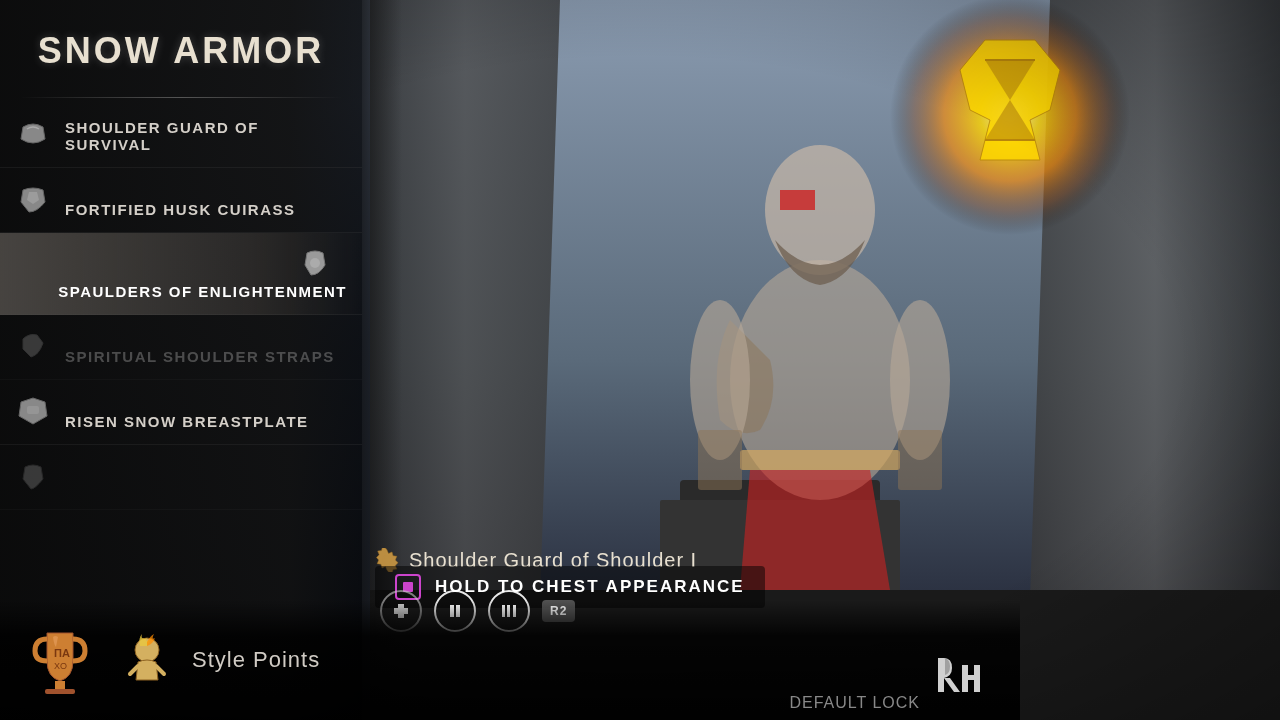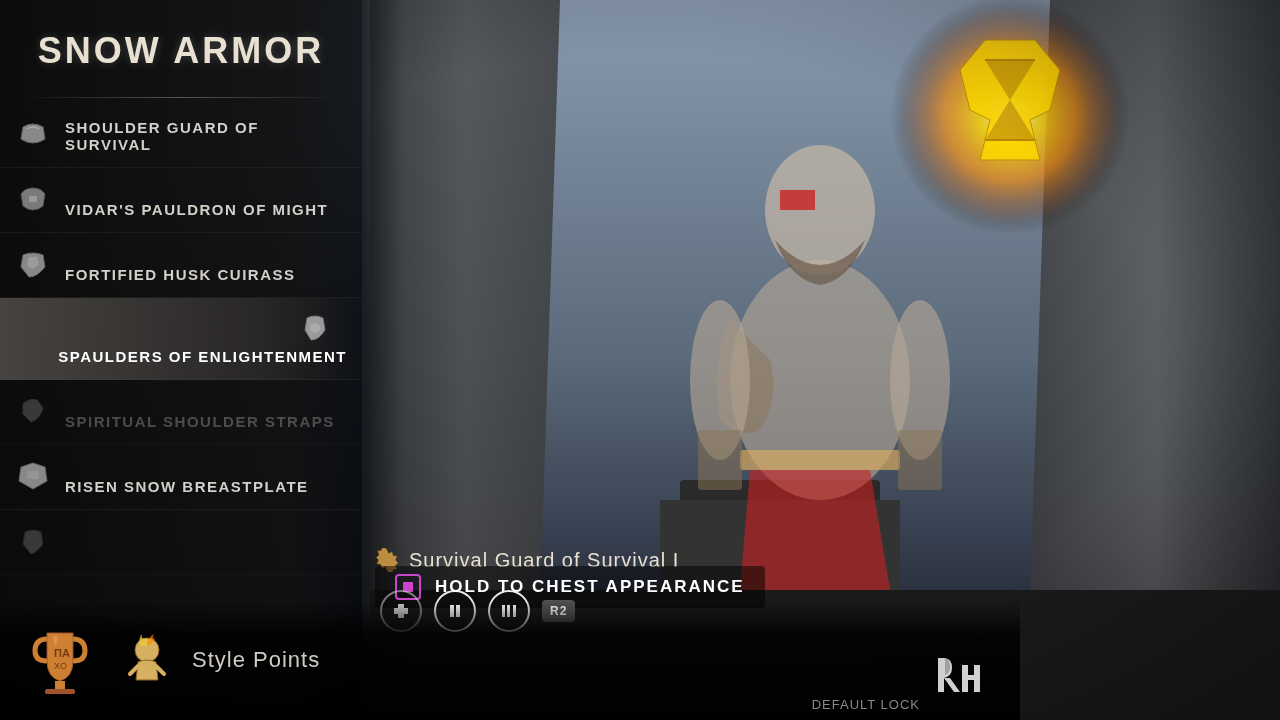--- a/index.html
+++ b/index.html
@@ -164,21 +164,21 @@
       width: 60px;
       height: 50px;
     }
 
     
     .default-lock {
       position: absolute;
       right: 100px;
       bottom: 8px;
       color: #888;
-      font-size: 13px;
+      font-size: 16px;
       letter-spacing: 1px;
     }
 
     
     .nav-controls {
       position: absolute;
       bottom: 88px;
       left: 380px;
       display: flex;
       align-items: center;
@@ -362,29 +362,20 @@
   <ul class="armor-list" id="armor-list">
 
   <li class="armor-item">
       <div class="armor-icon">
         <svg viewBox="0 0 32 32">
             <path d="M6,8 Q16,2 26,8 L28,20 Q16,28 4,20 Z" fill="#888" stroke="#666" stroke-width="1"></path>
             <path d="M10,10 Q16,6 22,10" fill="none" stroke="#aaa" stroke-width="1.5"></path>
           </svg>
       </div>
       <span class="armor-name">SHOULDER GUARD OF SURVIVAL</span>
-    </li>
-      <li class="armor-item">
-      <div class="armor-icon">
-        <svg viewBox="0 0 32 32">
-            <path d="M4,10 Q8,4 16,4 Q24,4 28,10 L26,22 Q16,30 6,22 Z" fill="#7a7a7a" stroke="#555" stroke-width="1"></path>
-            <rect x="12" y="12" width="8" height="6" fill="#999" rx="1"></rect>
-          </svg>
-      </div>
-      <span class="armor-name">VIDAR'S PAULDRON OF MIGHT</span>
     </li>
       <li class="armor-item">
       <div class="armor-icon">
         <svg viewBox="0 0 32 32">
             <path d="M6,6 Q16,2 26,6 L28,18 Q20,28 12,28 L4,18 Z" fill="#888" stroke="#666" stroke-width="1"></path>
             <path d="M12,8 L20,8 L22,16 L16,20 L10,16 Z" fill="#aaa" opacity="0.6"></path>
           </svg>
       </div>
       <span class="armor-name">FORTIFIED HUSK CUIRASS</span>
     </li>
@@ -423,21 +414,21 @@
     </li>
     </ul>
 </div>
 
 <div class="item-name-display">
 
   <svg class="item-name-icon" viewBox="0 0 24 24">
     <path d="M12 2l1.5 3.5 3.5-1.5 1 3.8 3.8 0.5-1.5 3.7 2.7 2.7-2.7 2.7 1.5 3.7-3.8 0.5-1 3.8-3.5-1.5L12 22l-1.5-3.5-3.5 1.5-1-3.8-3.8-0.5 1.5-3.7L1.5 9.5l2.7-2.7-1.5-3.7 3.8-0.5 1-3.8L11 0.5Z" fill="#cc9944" stroke="#aa7722" stroke-width="0.5"></path>
     <circle cx="12" cy="12" r="4" fill="none" stroke="#cc9944" stroke-width="1.5"></circle>
   </svg>
-  <span class="item-name-text">Survival Guard of Survival I</span>
+  <span class="item-name-text">Shoulder Guard of Shoulder I</span>
 </div>
 
 <div class="hold-apply-banner">
   <div class="square-btn">
     <div class="square-btn-inner"></div>
   </div>
   <span class="hold-apply-text">HOLD TO CHEST APPEARANCE</span>
 </div>
 
 <div class="nav-controls">

